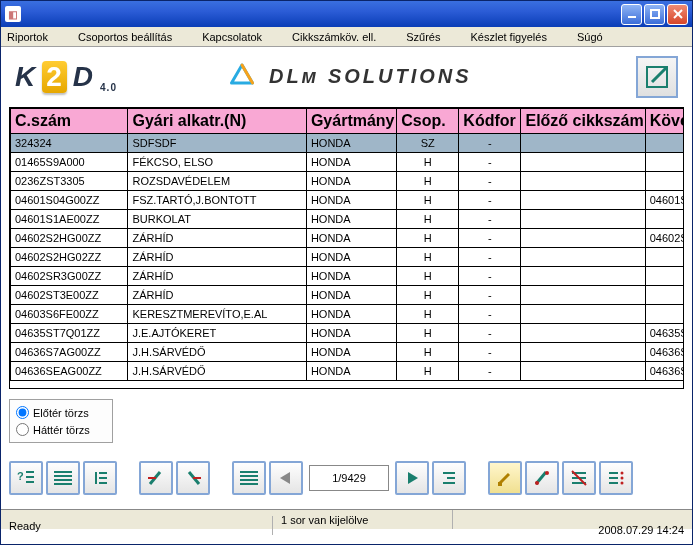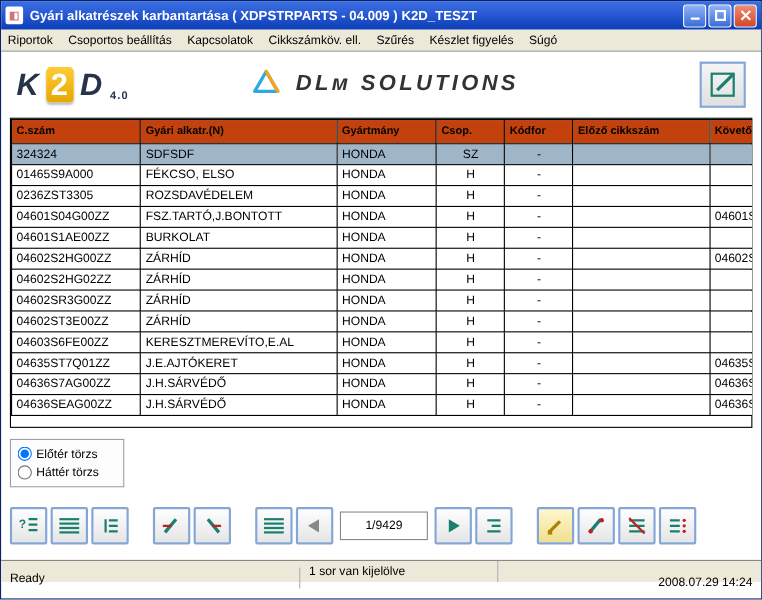--- a/index.html
+++ b/index.html
@@ -46,21 +46,21 @@
   .win-btn.close { background: linear-gradient(#f08b73,#d6462a); }
   .win-btn svg { display:block; }
   
   .menubar {
     height: 20px;
     background: #ece9d8;
     border-bottom: 1px solid #a0a0a0;
     display: flex;
     align-items: center;
     padding: 0 6px;
-    gap: 14px;
+    gap: 30px;
     font-size: 11px;
   }
   .menuitem { cursor: default; }
   
   .header-area {
     height: 60px;
     padding: 6px 14px;
     display: flex;
     align-items: center;
     gap: 110px;
@@ -112,24 +112,24 @@
     flex: 1;
     overflow-x: scroll;
     overflow-y: hidden;
   }
   table {
     border-collapse: collapse;
     width: 760px;
     table-layout: fixed;
   }
   th {
-    background: #c2410c;
+    background: #f9a8d4;
     color: #000;
     font-weight: bold;
-    font-size: 10px;
+    font-size: 16px;
     text-align: left;
     padding: 3px 4px;
     border: 1px solid #000;
     height: 22px;
     overflow: hidden;
     white-space: nowrap;
   }
   td {
     border: 1px solid #000;
     padding: 2px 4px;
@@ -205,21 +205,20 @@
   .status-date { flex: 1; justify-content:flex-end; }
   
   .ilines { display:inline-block; }
   .ilines span { display:block; width:18px; height:2px; background:#1a7f6e; margin:2px 0;}
 </style>
 </head>
 <body>
 
 <div class="titlebar">
   <div class="ticon">◧</div>
-  <span>Gyári alkatrészek karbantartása ( XDPSTRPARTS - 04.009 )      K2D_TESZT</span>
   <div class="spacer"></div>
   <div class="win-btn min">
     <svg width="10" height="10">
         <line x1="1" y1="8" x2="9" y2="8" stroke="#fff" stroke-width="2"></line>
       </svg>
   </div>
   <div class="win-btn max">
     <svg width="10" height="10">
         <rect x="1" y="1" width="8" height="8" fill="none" stroke="#fff" stroke-width="2"></rect>
       </svg>

